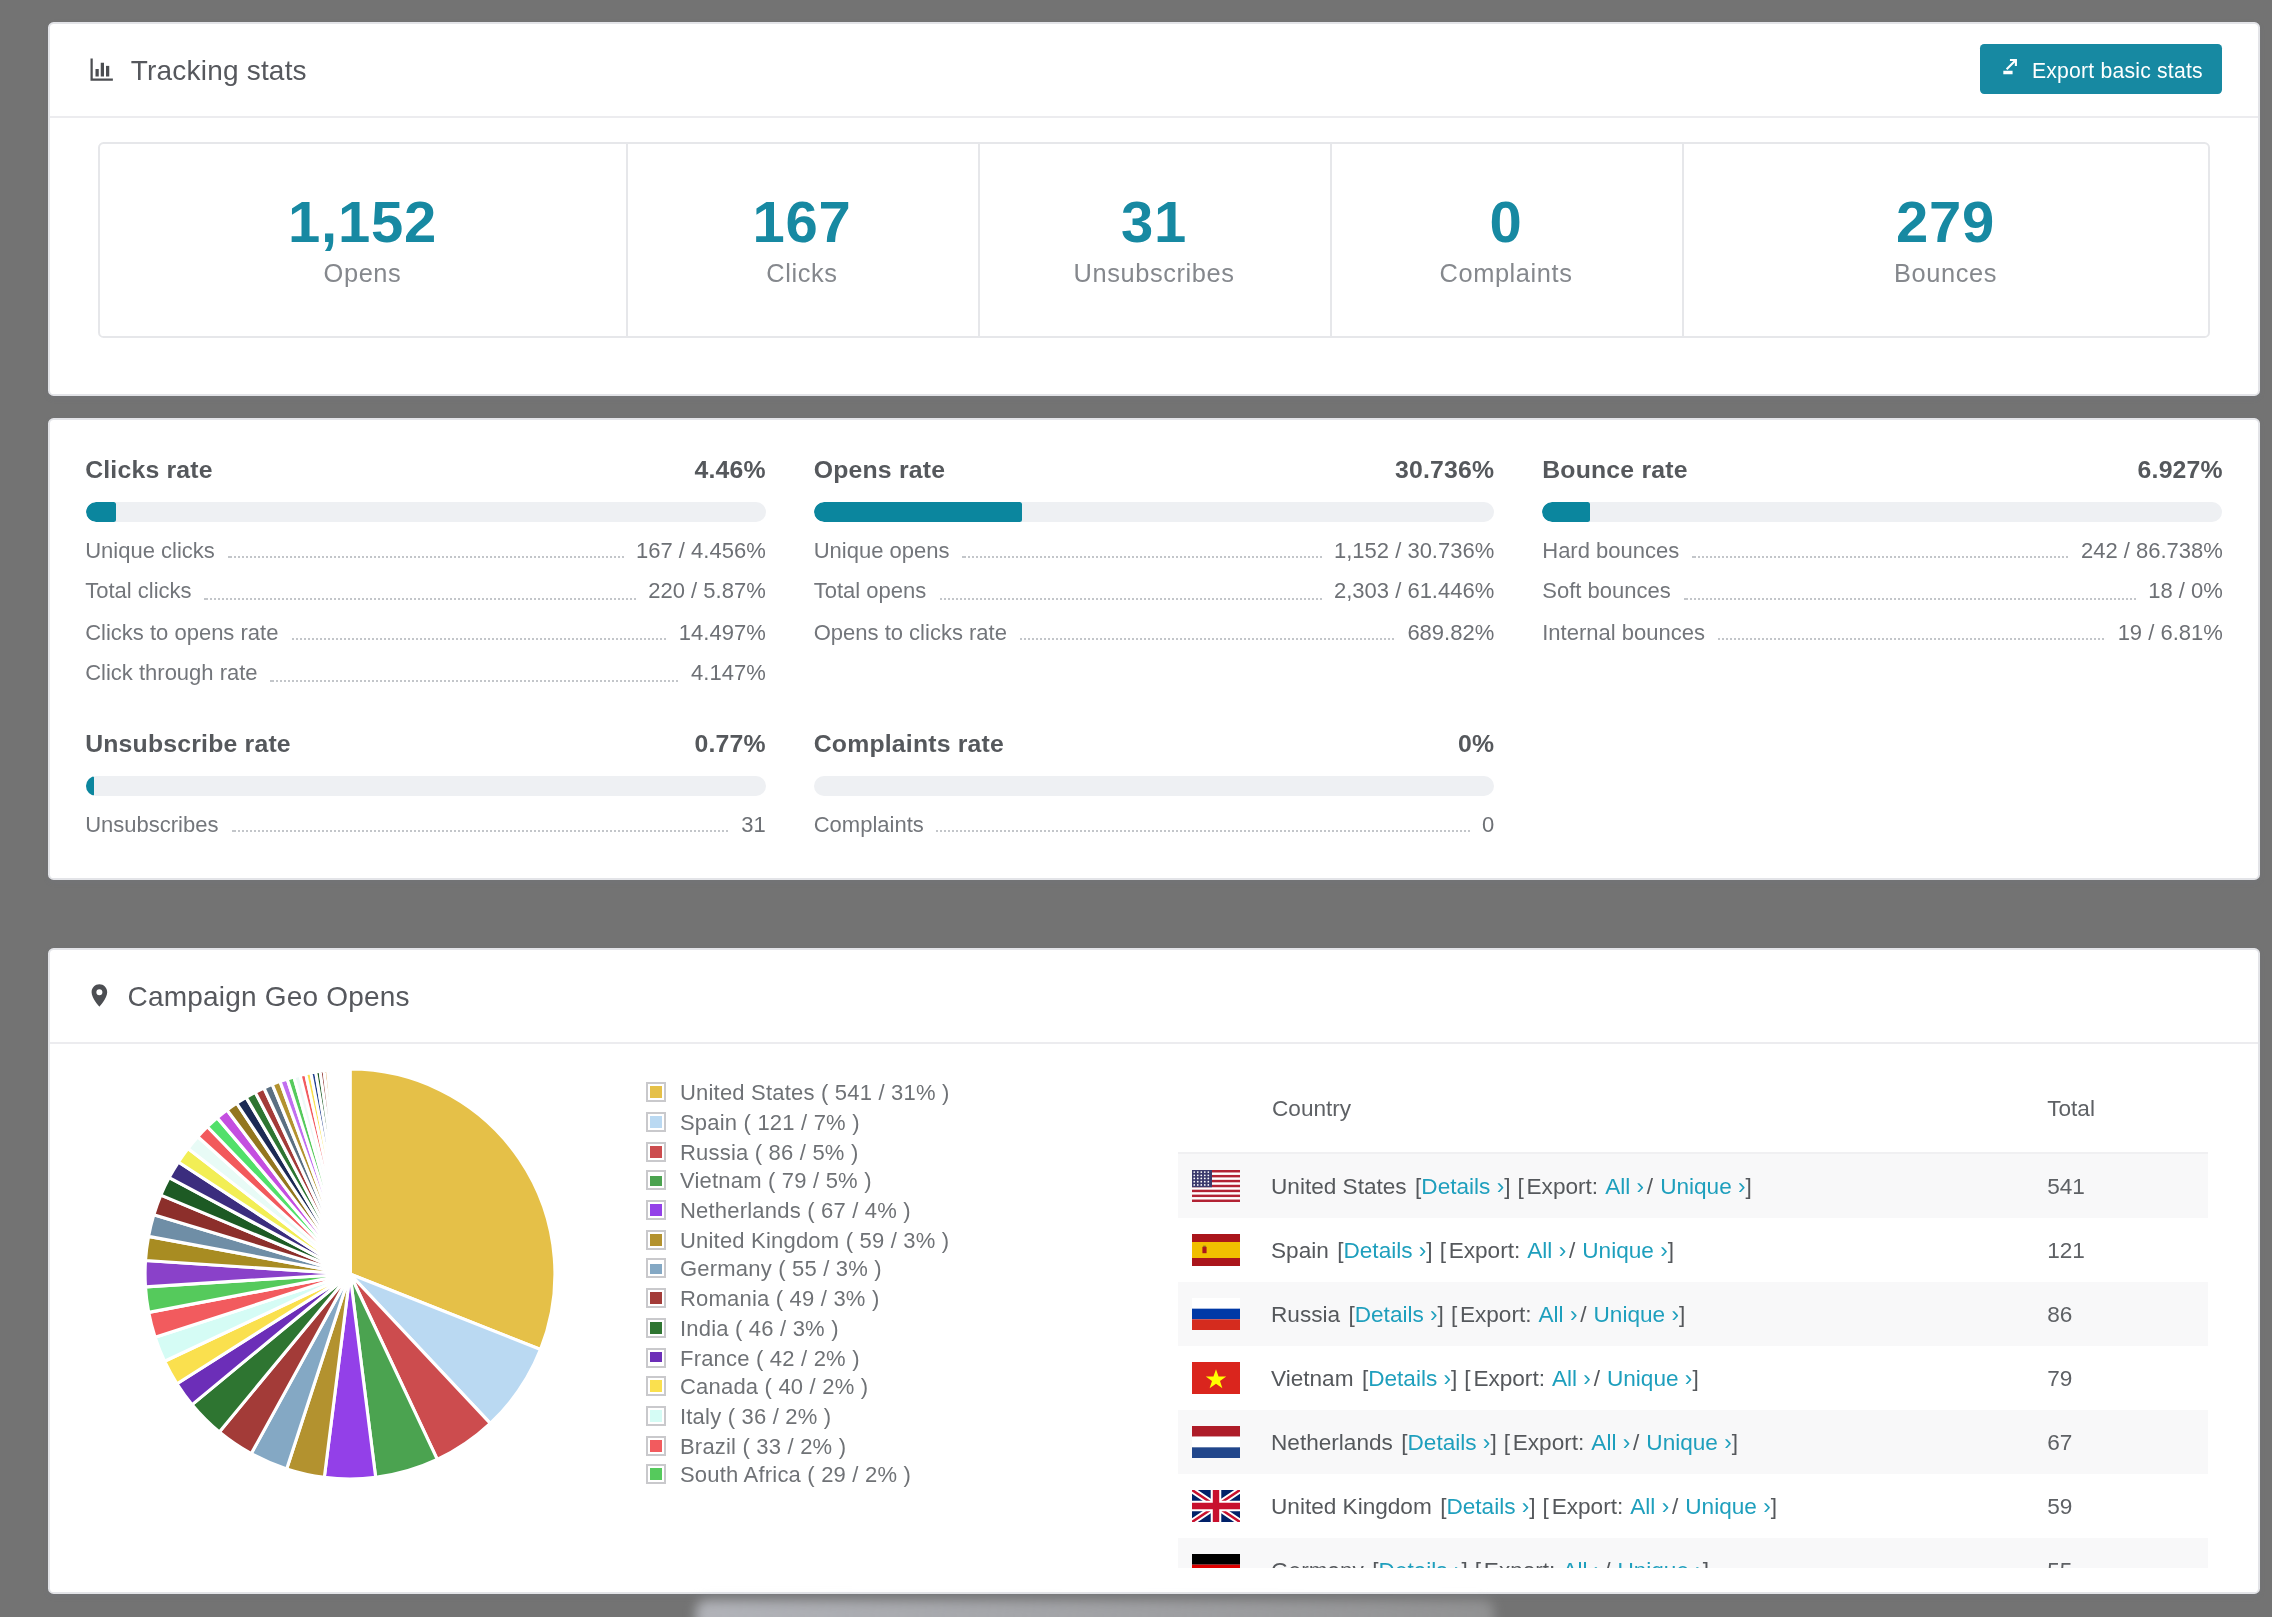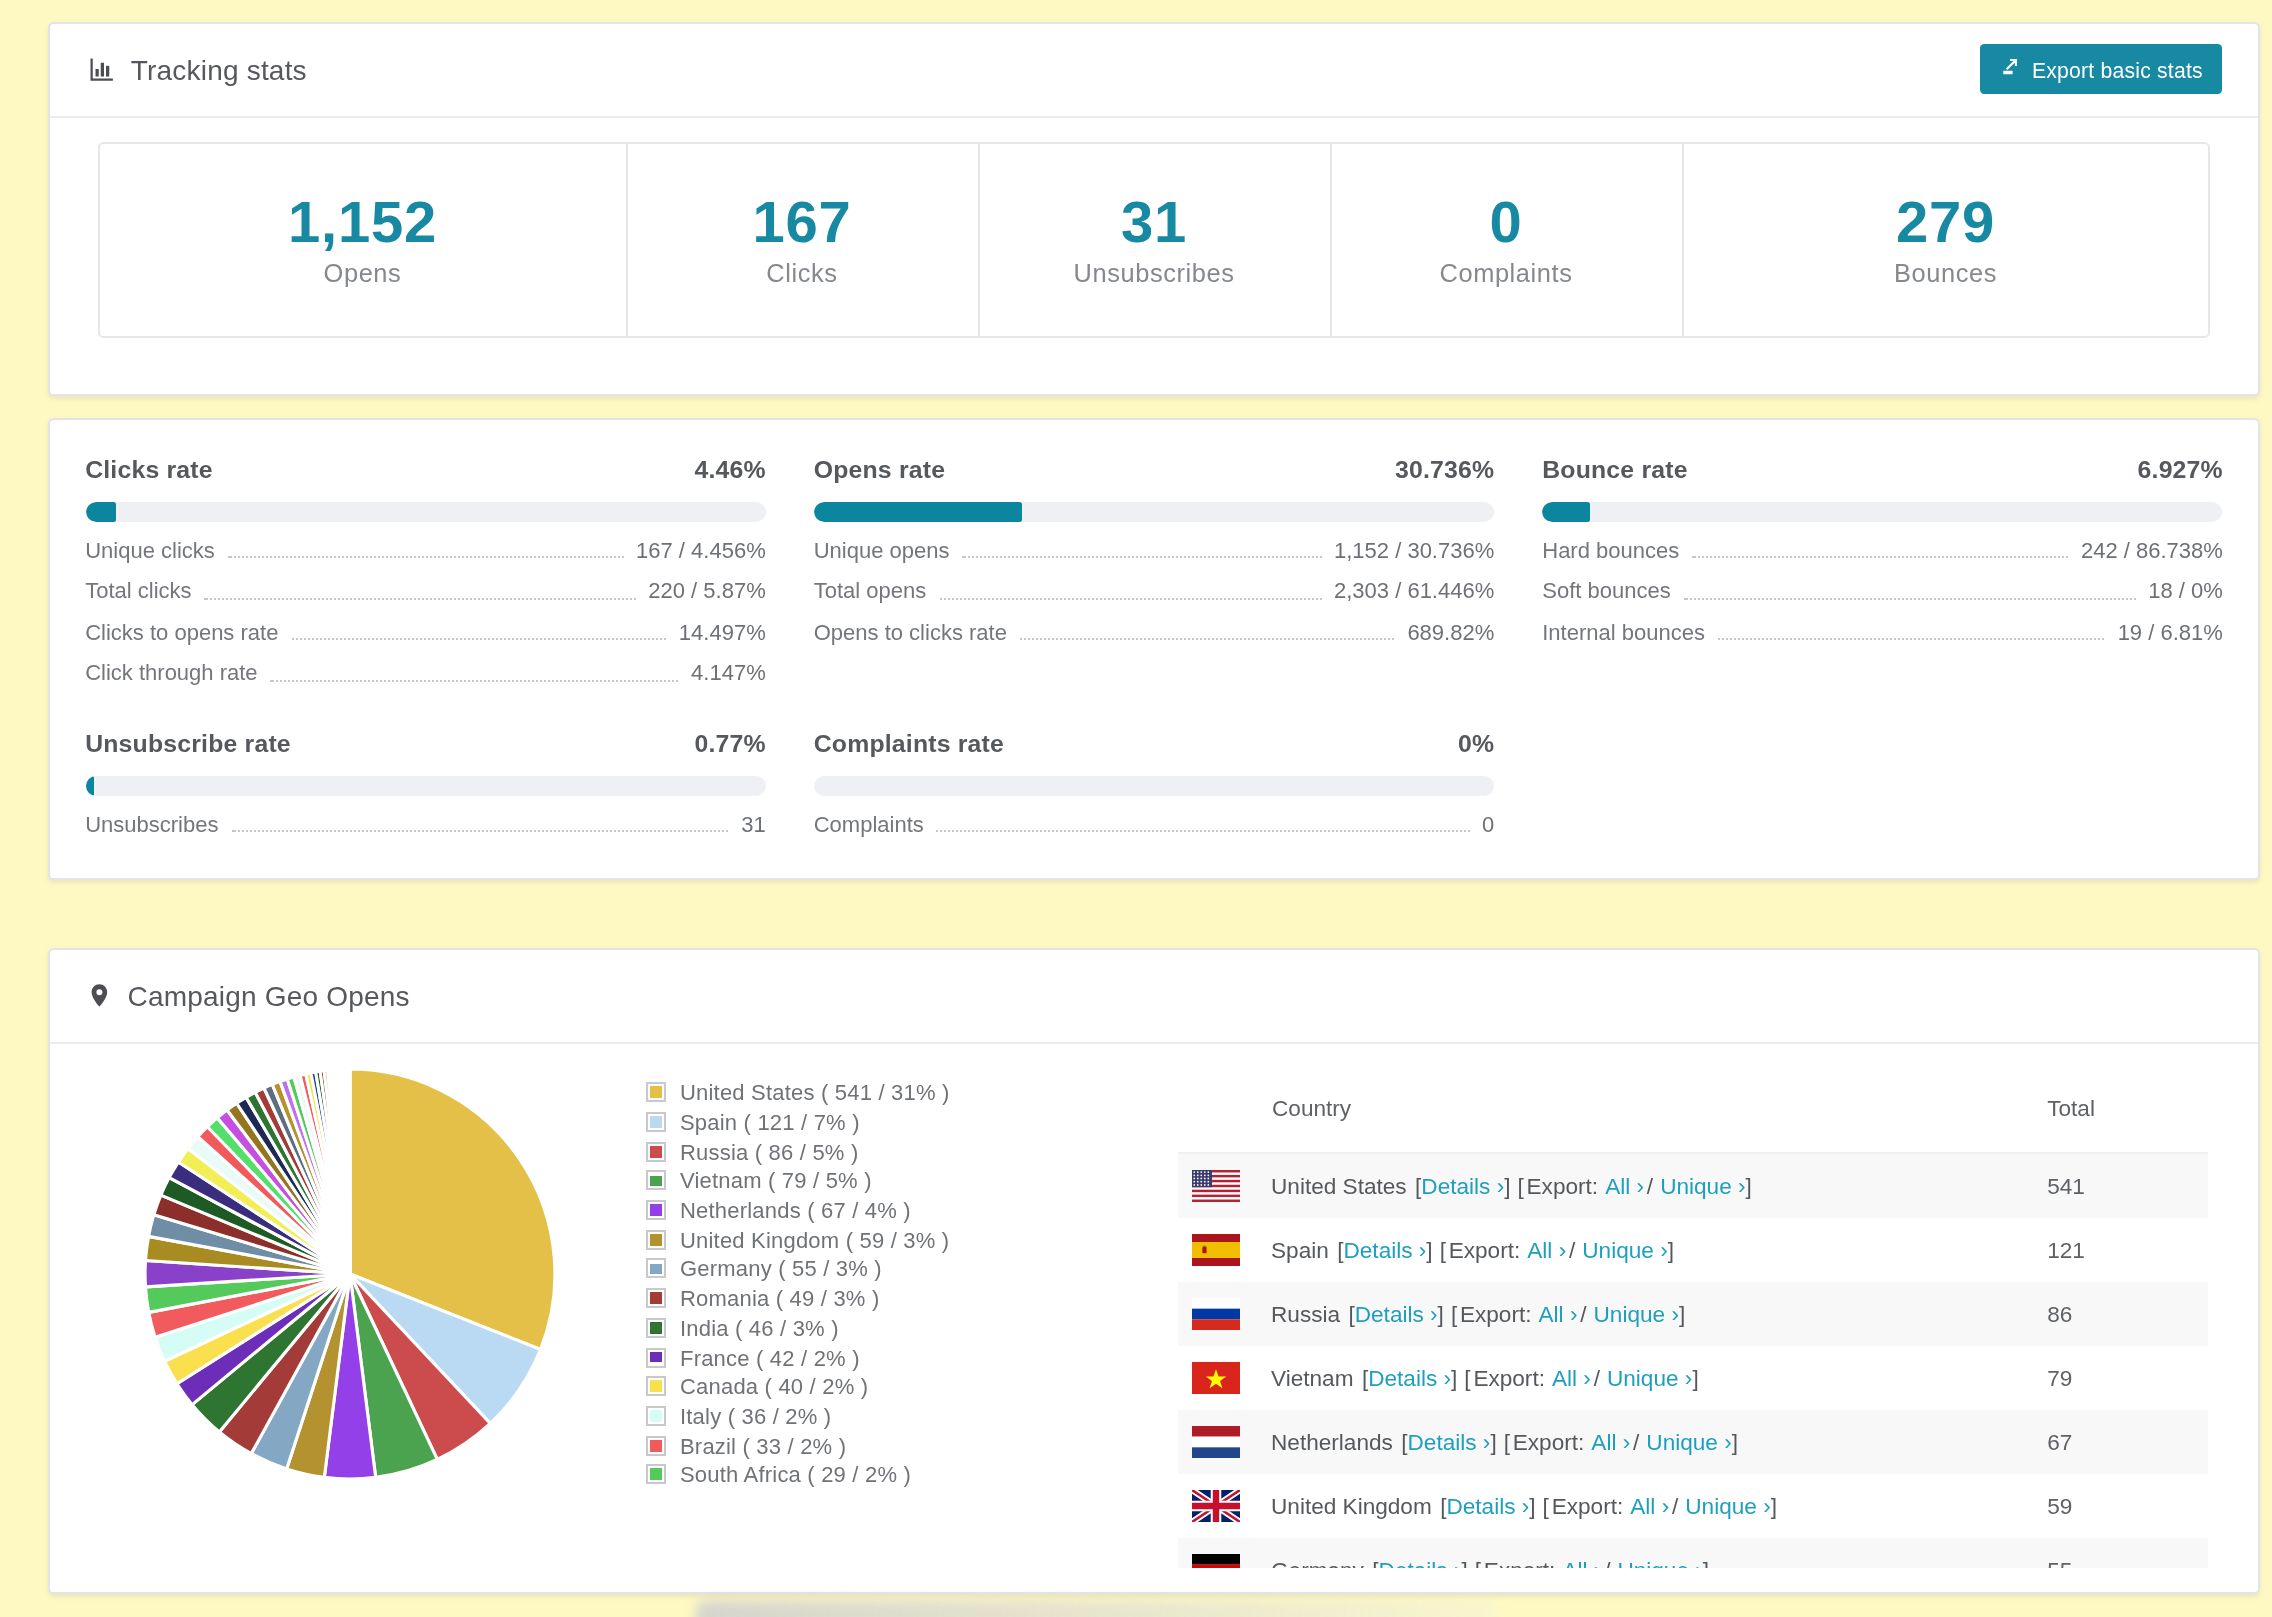--- a/index.html
+++ b/index.html
@@ -1,18 +1,18 @@
 <!DOCTYPE html>
 <html style="font-size:11.3px"><head>
 <meta charset="utf-8">
 <style>
   * { margin:0; padding:0; box-sizing:border-box; }
   html,body { width:2273px; height:1618px; }
   body { background:#f3f4f6; font-family:"Liberation Sans","DejaVu Sans",sans-serif; }
-  .viewport { width:2273px; height:1618px; overflow:hidden; position:relative; background:#fef9c3; }
+  .viewport { width:2273px; height:1618px; overflow:hidden; position:relative; background:#737373; }
   .scale { width:1136px; height:809px; transform:scale(2); transform-origin:0 0; position:relative; }
 
   .card { position:absolute; left:24px; width:1106px; background:#fff;
           border:0.7px solid #e3e4e8; border-radius:2.8px;
           box-shadow:0 1.4px 2.8px rgba(110,120,140,.14); overflow:hidden; }
   .card-head { height:47px; display:flex; align-items:center; justify-content:space-between;
                padding:0 17.6px; border-bottom:0.7px solid #ececef; }
   .head-title { display:flex; align-items:center; gap:7.8px; font-size:14px; color:#56585d; letter-spacing:0.1px; }
   .head-title svg { display:block; }
 

